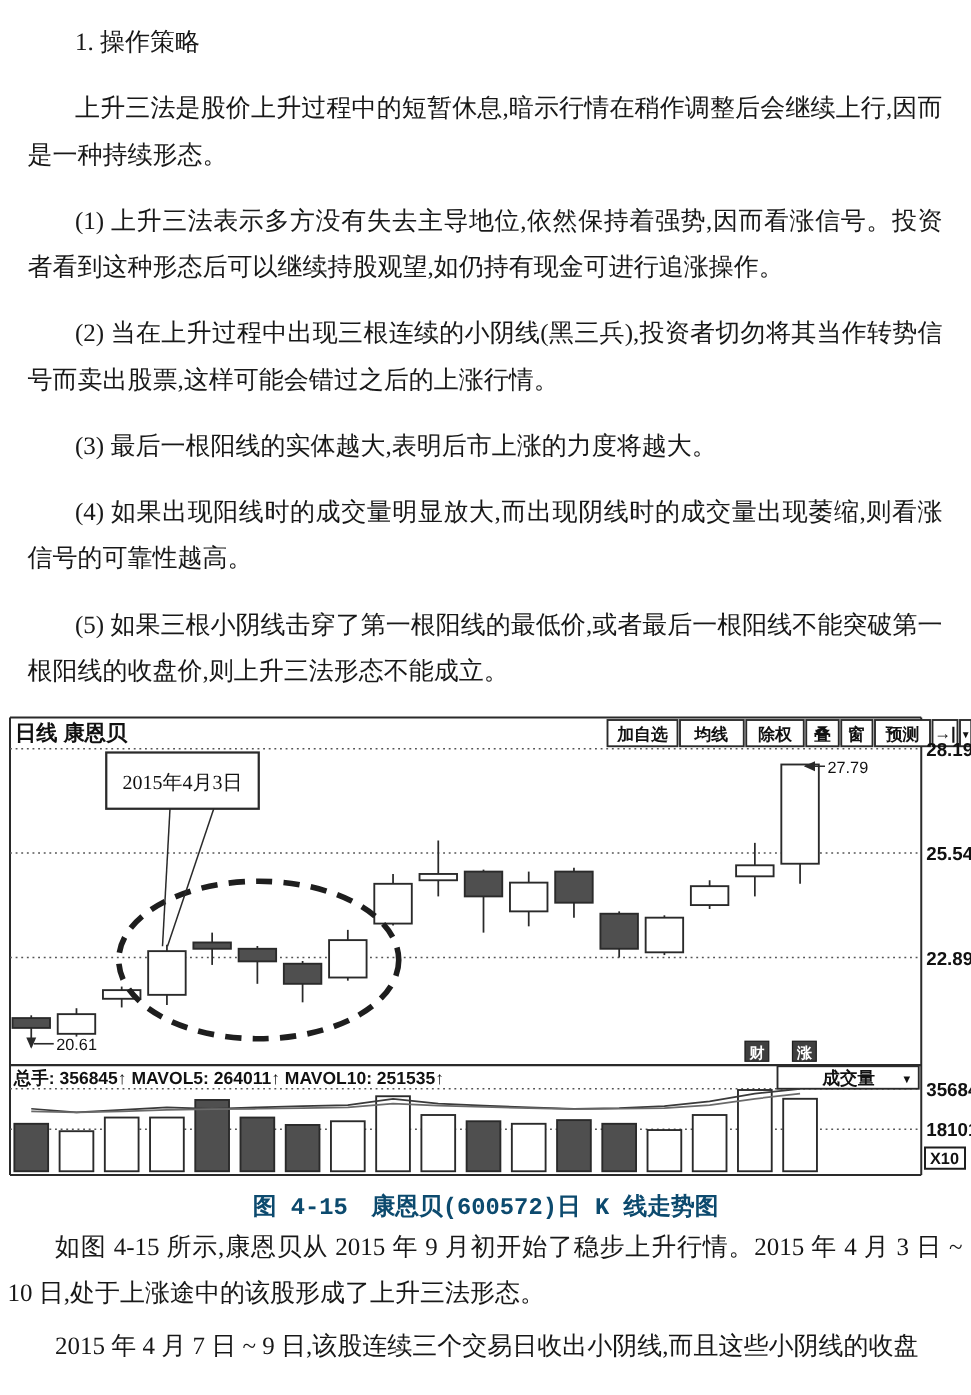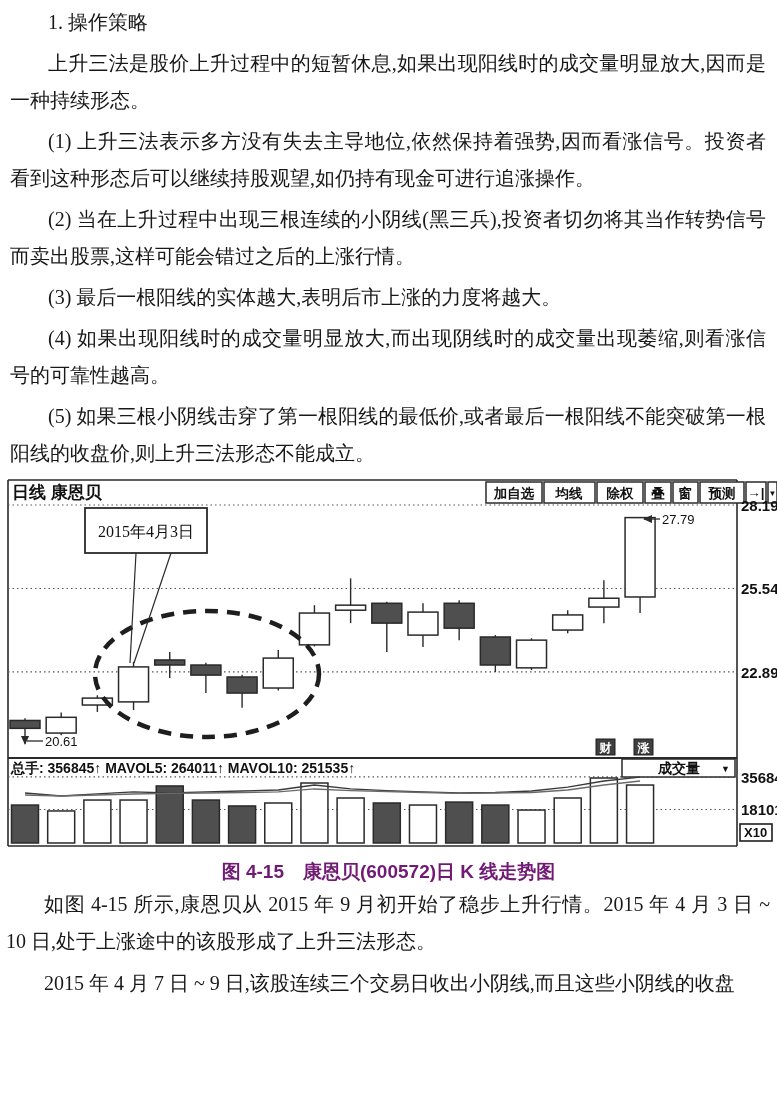--- a/index.html
+++ b/index.html
@@ -1,24 +1,24 @@
 <!DOCTYPE html>
 <html><head>
 <meta charset="utf-8">
 <style>
   html,body{margin:0;padding:0;}
   body{width:777px;height:1116px;overflow:hidden;background:#fff;}
   .article{font-family:"Liberation Serif",serif;font-size:20px;line-height:37px;
            color:#181818;text-align:justify;padding:0 7px 0 6px;}
-  .article p{margin:4px;text-indent:38px;}
+  .article p{margin:16px;text-indent:38px;}
   .article-bottom p{margin:0 0 5px 0;}
   .chart-wrap{position:relative;width:777px;height:372px;margin-top:6px;}
   .chart-wrap svg{position:absolute;left:0;top:0;}
-  .caption{font-family:Liberation Sans, sans-serif;font-size:19px;font-weight:bold;
-           text-align:center;color:#701a75;margin-top:8px;line-height:28px;}
+  .caption{font-family:Liberation Mono, monospace;font-size:19px;font-weight:bold;
+           text-align:center;color:#0c4a6e;margin-top:8px;line-height:28px;}
   
   .frame{stroke:#2a2a2a;stroke-width:1.6;fill:none;}
   .grid{stroke:#555;stroke-width:1.2;stroke-dasharray:1.5 3;}
   .sep{stroke:#2a2a2a;stroke-width:1.8;}
   .btnbox{fill:#fff;stroke:#2a2a2a;stroke-width:1.5;}
   .t-title{font-family:"Liberation Sans",sans-serif;font-size:17px;font-weight:bold;fill:#111;}
   .t-btn{font-family:"Liberation Sans",sans-serif;font-size:13.5px;font-weight:bold;fill:#111;text-anchor:middle;}
   .t-axis{font-family:"Liberation Sans",sans-serif;font-size:15px;font-weight:bold;fill:#111;}
   .t-status{font-family:"Liberation Sans",sans-serif;font-size:14px;font-weight:bold;fill:#111;}
   .t-anno{font-family:"Liberation Serif",serif;font-size:16px;fill:#111;text-anchor:middle;}
@@ -33,21 +33,21 @@
   .callout-line{stroke:#2a2a2a;stroke-width:1.2;}
   .ellipse{fill:none;stroke:#1e1e1e;stroke-width:4.5;stroke-dasharray:13 9;}
   .annoline{stroke:#2a2a2a;stroke-width:1.3;}
   .flagbox{fill:#3f3f3f;stroke:#1e1e1e;stroke-width:1;}
 </style>
 </head>
 <body>
 
 <div class="article">
   <p>1. 操作策略</p>
-  <p>上升三法是股价上升过程中的短暂休息,如果出现阳线时的成交量明显放大,因而是一种持续形态。</p>
+  <p>上升三法是股价上升过程中的短暂休息,暗示行情在稍作调整后会继续上行,因而是一种持续形态。</p>
   <p>(1) 上升三法表示多方没有失去主导地位,依然保持着强势,因而看涨信号。投资者看到这种形态后可以继续持股观望,如仍持有现金可进行追涨操作。</p>
   <p>(2) 当在上升过程中出现三根连续的小阴线(黑三兵),投资者切勿将其当作转势信号而卖出股票,这样可能会错过之后的上涨行情。</p>
   <p>(3) 最后一根阳线的实体越大,表明后市上涨的力度将越大。</p>
   <p>(4) 如果出现阳线时的成交量明显放大,而出现阴线时的成交量出现萎缩,则看涨信号的可靠性越高。</p>
   <p>(5) 如果三根小阴线击穿了第一根阳线的最低价,或者最后一根阳线不能突破第一根阳线的收盘价,则上升三法形态不能成立。</p>
 </div>
 
 <div class="chart-wrap">
 <svg width="777" height="372" viewBox="0 0 777 372">
 

